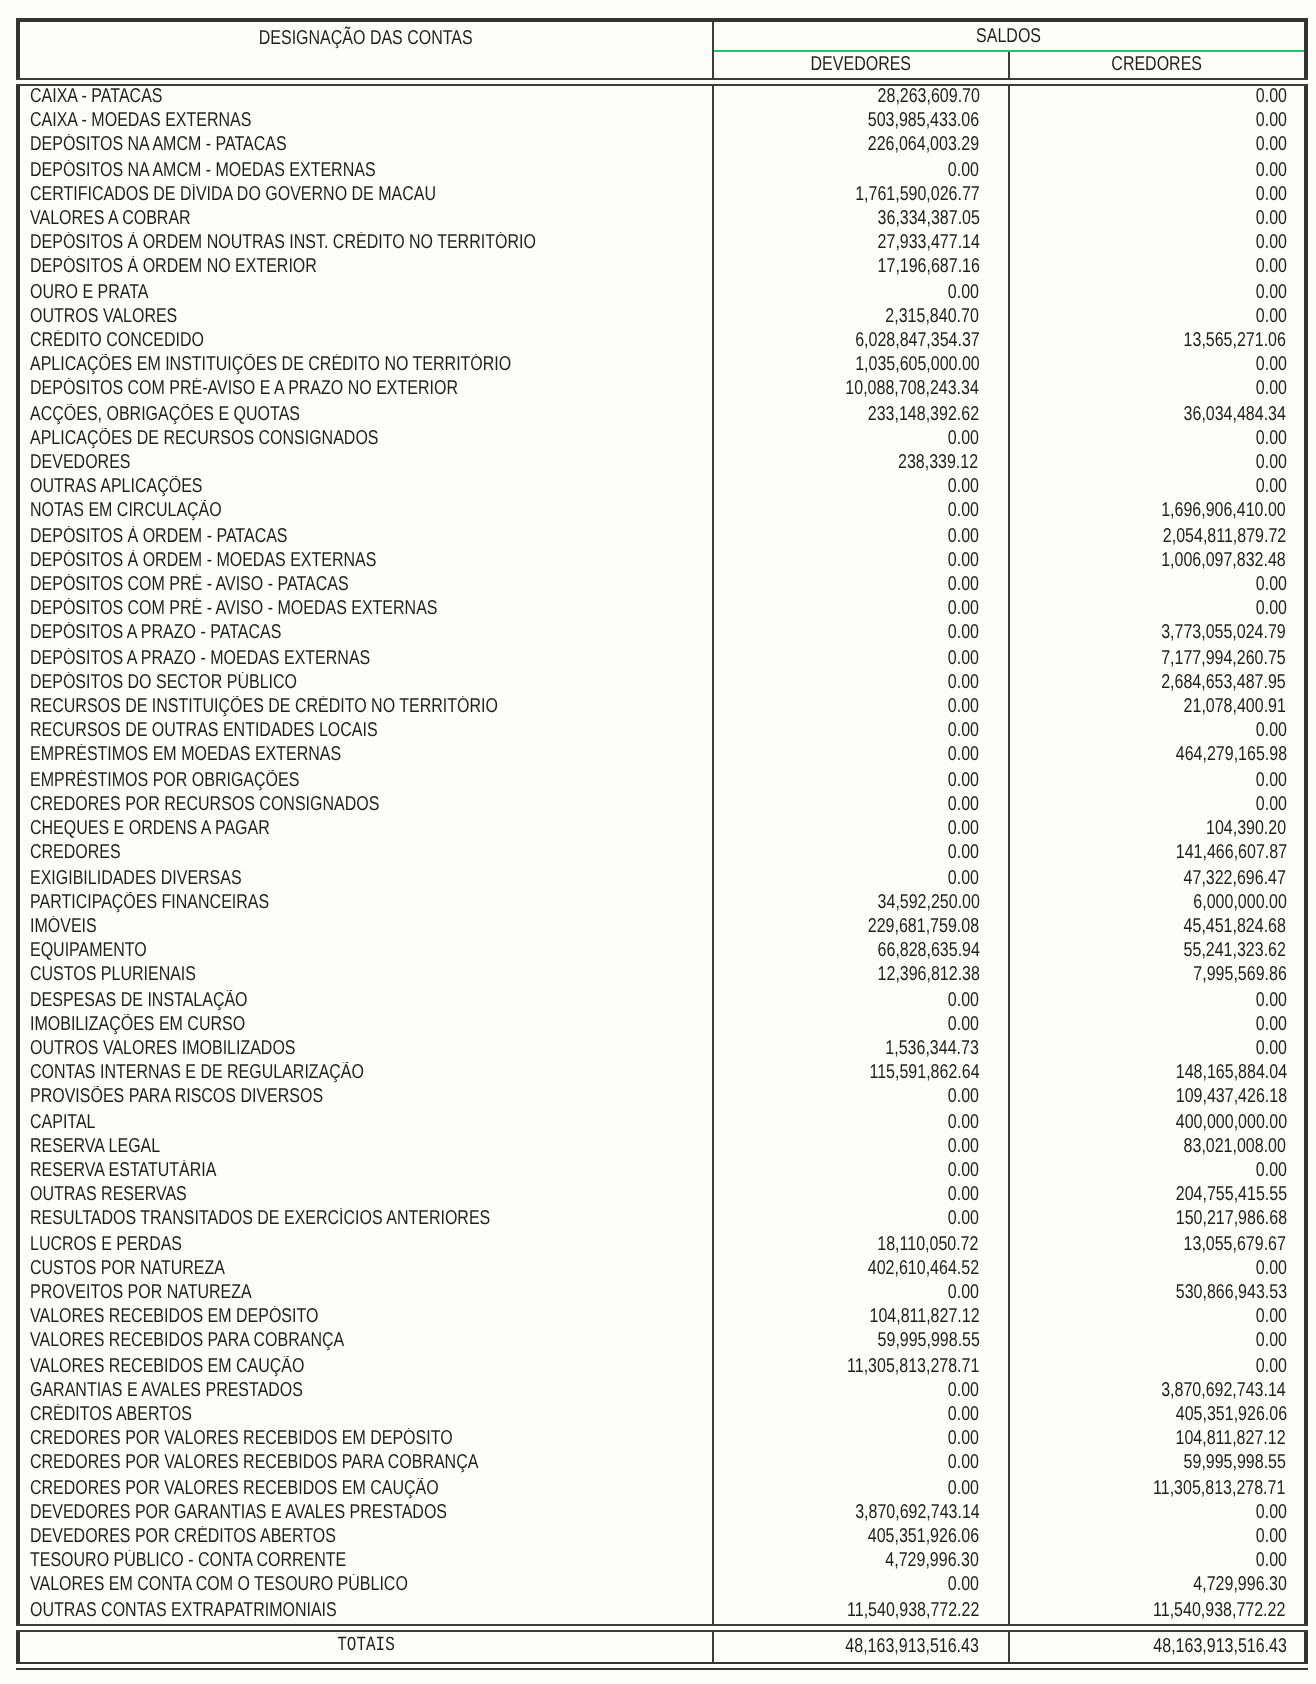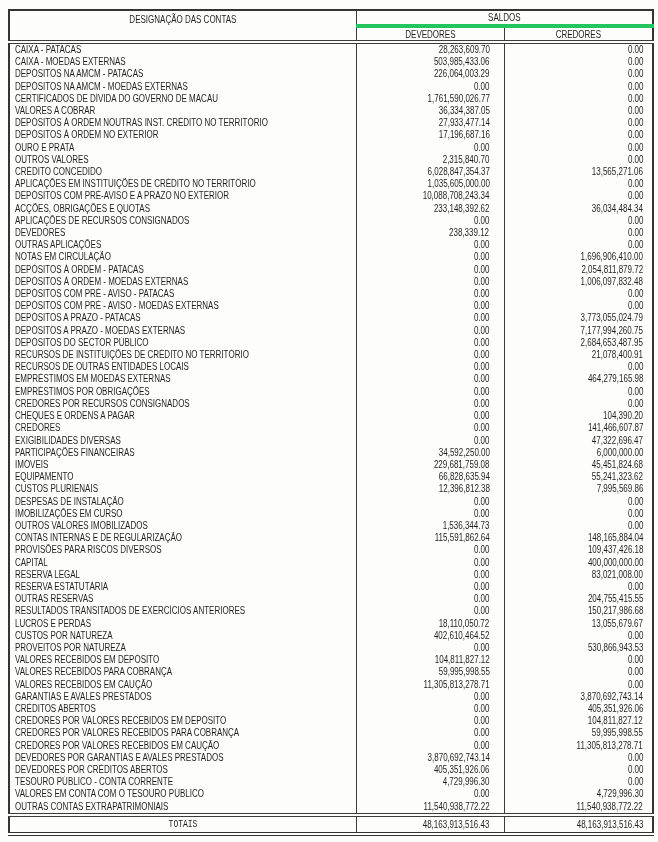--- a/index.html
+++ b/index.html
@@ -53,21 +53,21 @@
   thead th { text-align: center; }
   th.designacao {
     vertical-align: top;
     height: 25px;
     padding-top: 3px;
     border-right: 1px solid #3c3c3c;
     border-bottom: 4px double #3c3c3c;
   }
   tr.h1 th.saldos {
     height: 13px;
-    border-bottom: 4px solid #22c55e;
+    border-bottom: 1px solid #22c55e;
     text-align: center;
   }
   tr.h2 th {
     height: 12px;
     border-bottom: 4px double #3c3c3c;
   }
   tr.h2 th.cred { border-left: 1px solid #3c3c3c; }
 
   
   tbody td { height: 12.2px; line-height: 12.2px; }

